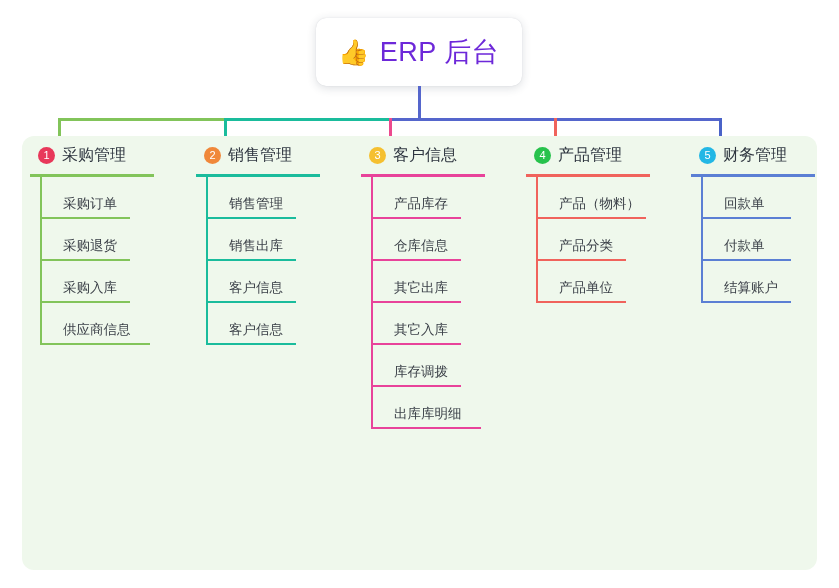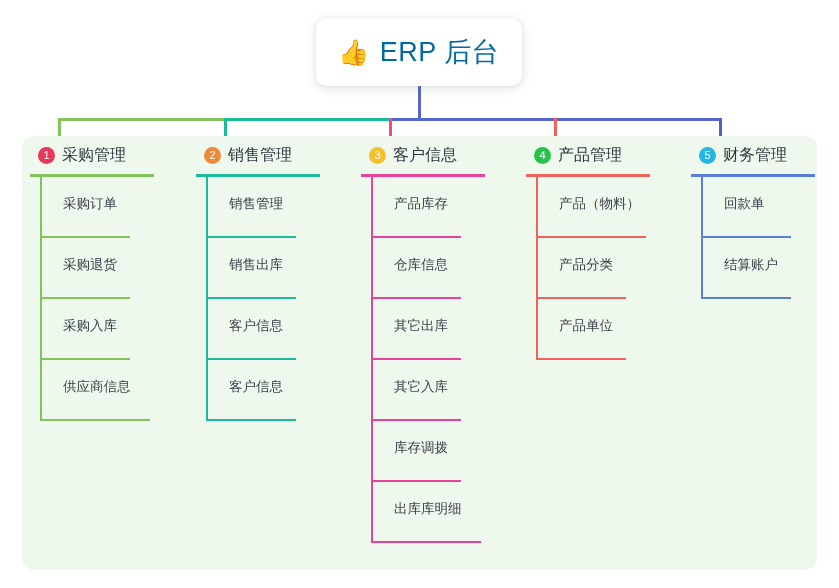--- a/index.html
+++ b/index.html
@@ -35,21 +35,21 @@
     gap: 10px;
     box-sizing: border-box;
   }
   #root-card .thumb {
     font-size: 25px;
     line-height: 1;
     display: inline-block;
   }
   #root-card .root-title {
     font-size: 27px;
-    color: #0369a1;
+    color: #6d28d9;
     letter-spacing: 0.5px;
     white-space: nowrap;
   }
 
   
   .conn {
     position: absolute;
   }
   .vline { width: 3px; }
   .hline { height: 3px; }
@@ -106,21 +106,21 @@
 
   
   .leaves {
     position: absolute;
     left: 18px;
     top: 41px;
   }
   .leaf {
     position: relative;
     width: 108px;
-    height: 61px;
+    height: 42px;
     box-sizing: border-box;
   }
   .leaf .spine {
     position: absolute;
     left: 0;
     top: 0;
     bottom: 0;
     width: 2px;
   }
   .leaf .label {
@@ -292,20 +292,25 @@
         </div>
         <div class="head-rule" style="background: rgb(91, 127, 212);"></div>
         <div class="leaves">
           <div class="leaf">
             <div class="spine" style="background: rgb(91, 127, 212);"></div>
             <div class="label">回款单</div>
             <div class="rule" style="background: rgb(91, 127, 212);"></div>
           </div>
           <div class="leaf">
             <div class="spine" style="background: rgb(91, 127, 212);"></div>
+            <div class="label">付款单</div>
+            <div class="rule" style="background: rgb(91, 127, 212);"></div>
+          </div>
+          <div class="leaf">
+            <div class="spine" style="background: rgb(91, 127, 212);"></div>
             <div class="label">结算账户</div>
             <div class="rule" style="background: rgb(91, 127, 212);"></div>
           </div>
         </div>
       </div>
     </div>
 
 </div>
 
 </body></html>

